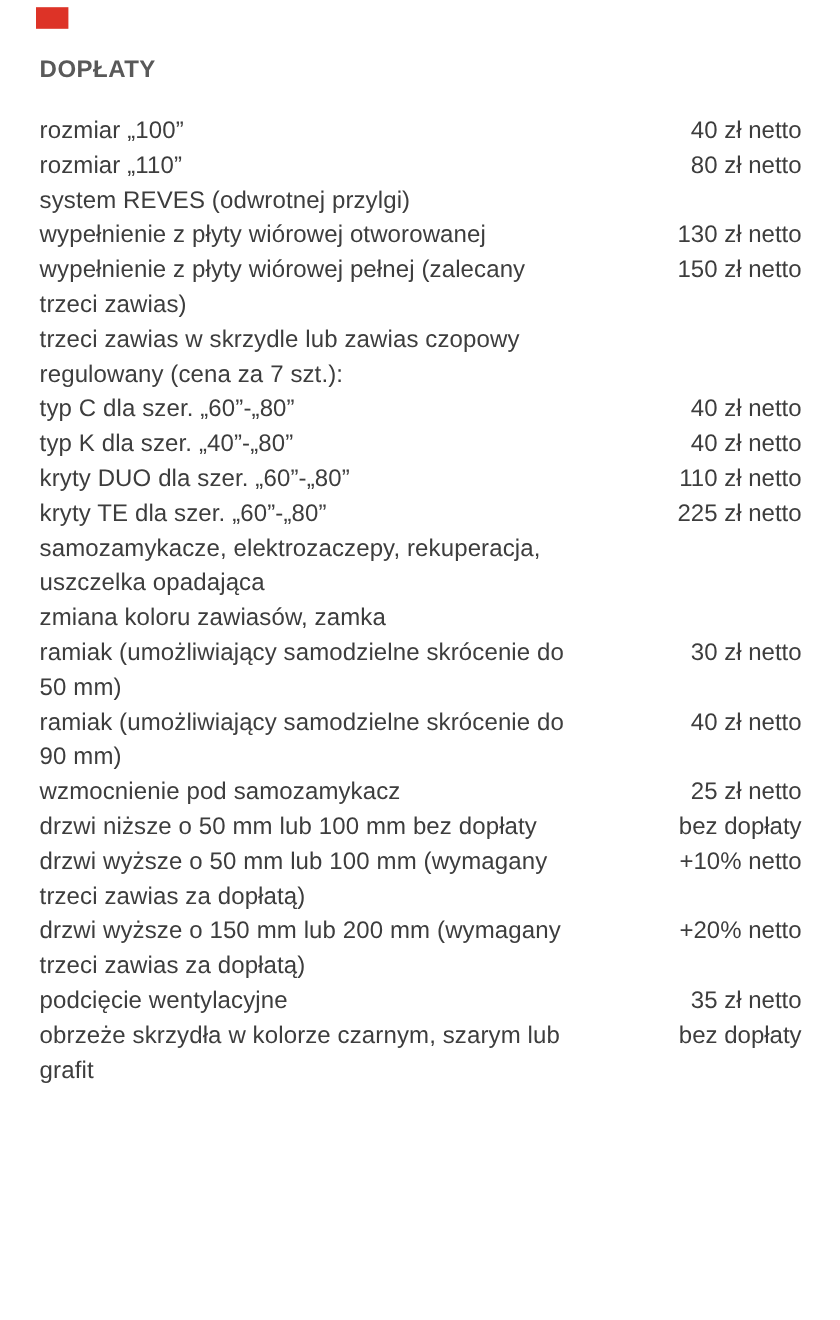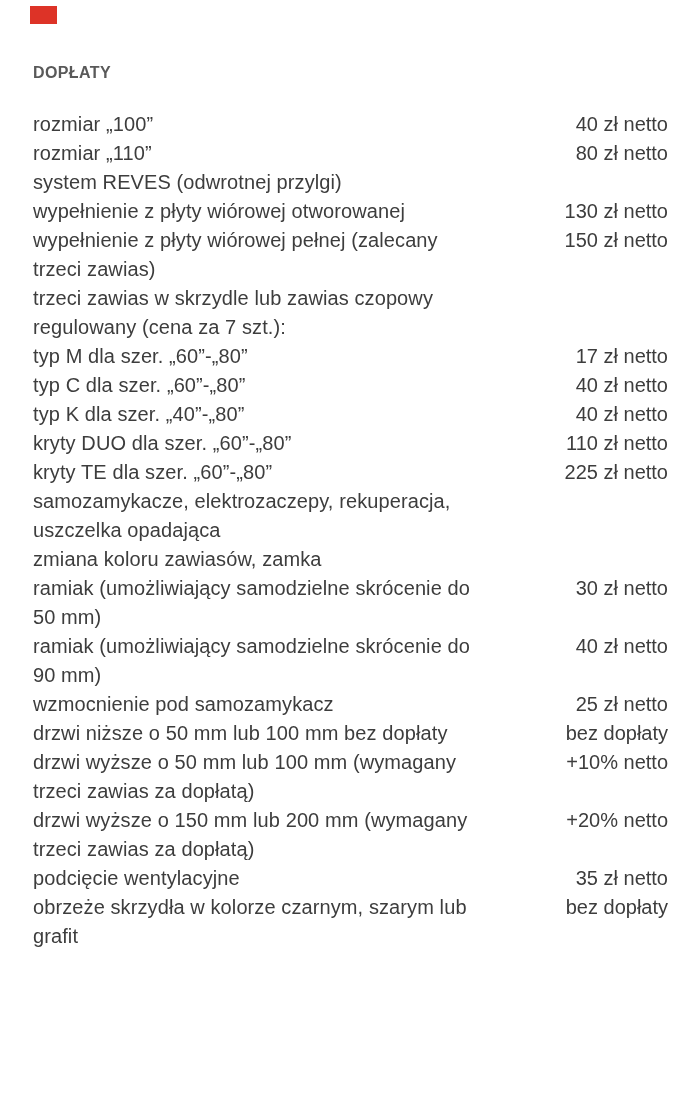--- a/index.html
+++ b/index.html
@@ -24,22 +24,22 @@
   }
   .content {
     position: absolute;
     left: 0;
     top: 0;
     width: 700px;
     padding: 0 32px 0 33px;
     box-sizing: border-box;
   }
   .page-title {
-    margin: 60px 0 0 0;
-    font-size: 16px;
+    margin: 45px 0 0 0;
+    font-size: 20px;
     line-height: 26px;
     font-weight: 700;
     letter-spacing: 0.4px;
     color: #595959;
   }
   .rows {
     margin-top: 24px;
   }
   .row {
     display: flex;
@@ -92,24 +92,20 @@
 trzeci zawias)</div>
     <div class="row-price">150 zł netto</div>
   </div>
 
   <div class="row">
     <div class="row-label">trzeci zawias w skrzydle lub zawias czopowy
 regulowany (cena za 7 szt.):</div>
 
   </div>
 
-  <div class="row">
-    <div class="row-label">typ M dla szer. „60”-„80”</div>
-    <div class="row-price">17 zł netto</div>
-  </div>
 
   <div class="row">
     <div class="row-label">typ C dla szer. „60”-„80”</div>
     <div class="row-price">40 zł netto</div>
   </div>
 
   <div class="row">
     <div class="row-label">typ K dla szer. „40”-„80”</div>
     <div class="row-price">40 zł netto</div>
   </div>

